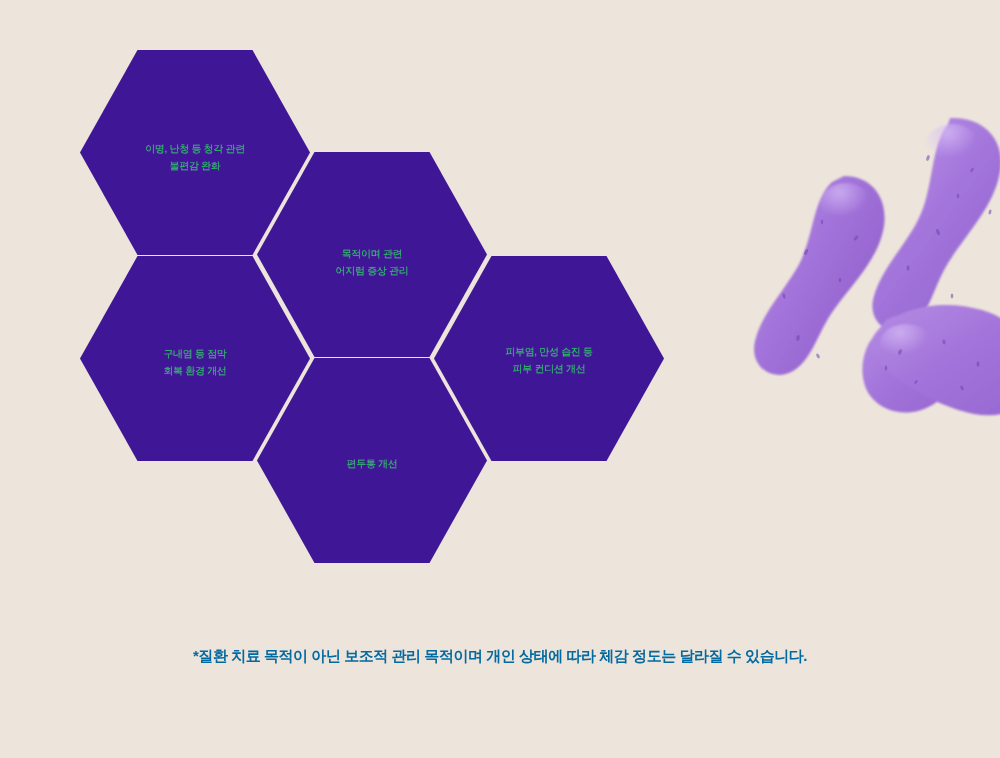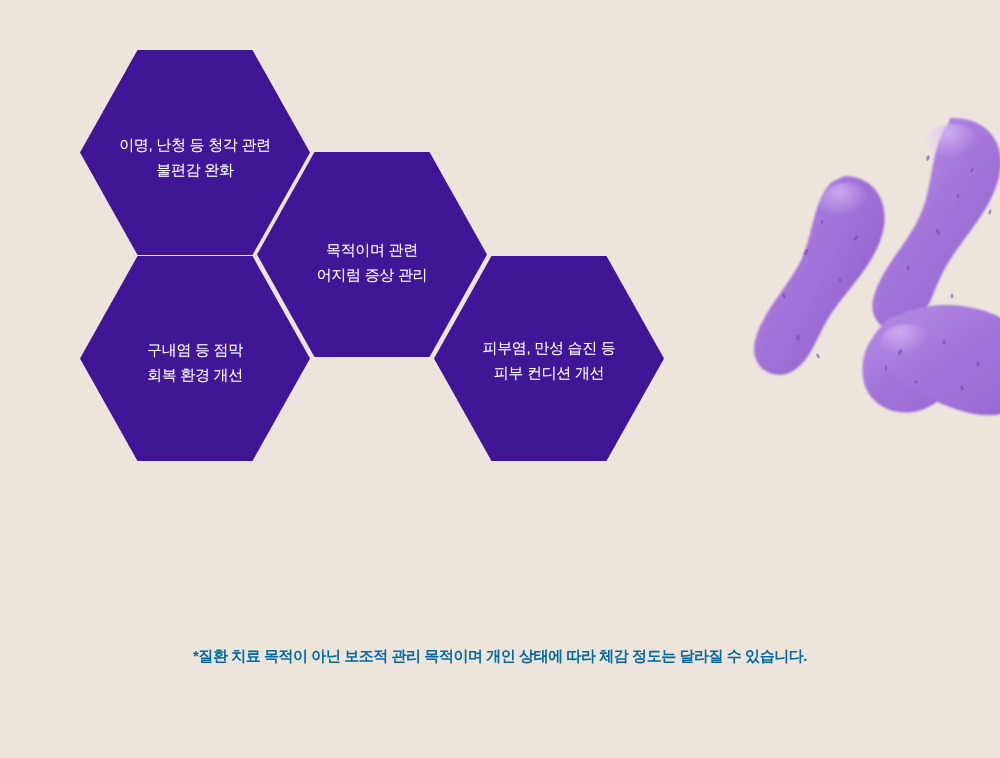--- a/index.html
+++ b/index.html
@@ -50,22 +50,22 @@
     -webkit-clip-path: polygon(25% 0%, 75% 0%, 100% 50%, 75% 100%, 25% 100%, 0% 50%);
     clip-path: polygon(25% 0%, 75% 0%, 100% 50%, 75% 100%, 25% 100%, 0% 50%);
     display: flex;
     align-items: center;
     justify-content: center;
     text-align: center;
     box-sizing: border-box;
   }
 
   .hex-text {
-    color: #ffffff;
-    font-size: 15px;
+    color: #22c55e;
+    font-size: 10px;
     line-height: 1.65;
     font-weight: 500;
     letter-spacing: -0.3px;
     white-space: pre-line;
     padding: 0 14px;
     text-shadow: 0 0 1px rgba(255,255,255,0.25);
   }
 
   
   #hex-0 { left: 80px;  top: 50px;  width: 230px; height: 205px; }
@@ -210,18 +210,21 @@
     <div class="hex" id="hex-2">
       <div class="hex-text">구내염 등 점막
 회복 환경 개선</div>
     </div>
 
     <div class="hex" id="hex-3">
       <div class="hex-text">피부염, 만성 습진 등
 피부 컨디션 개선</div>
     </div>
 
+    <div class="hex" id="hex-4">
+      <div class="hex-text">편두통 개선</div>
+    </div>
 
   </div>
 
   <div class="footnote">*질환 치료 목적이 아닌 보조적 관리 목적이며 개인 상태에 따라 체감 정도는 달라질 수 있습니다.</div>
 
 </div>
 
 </body></html>

